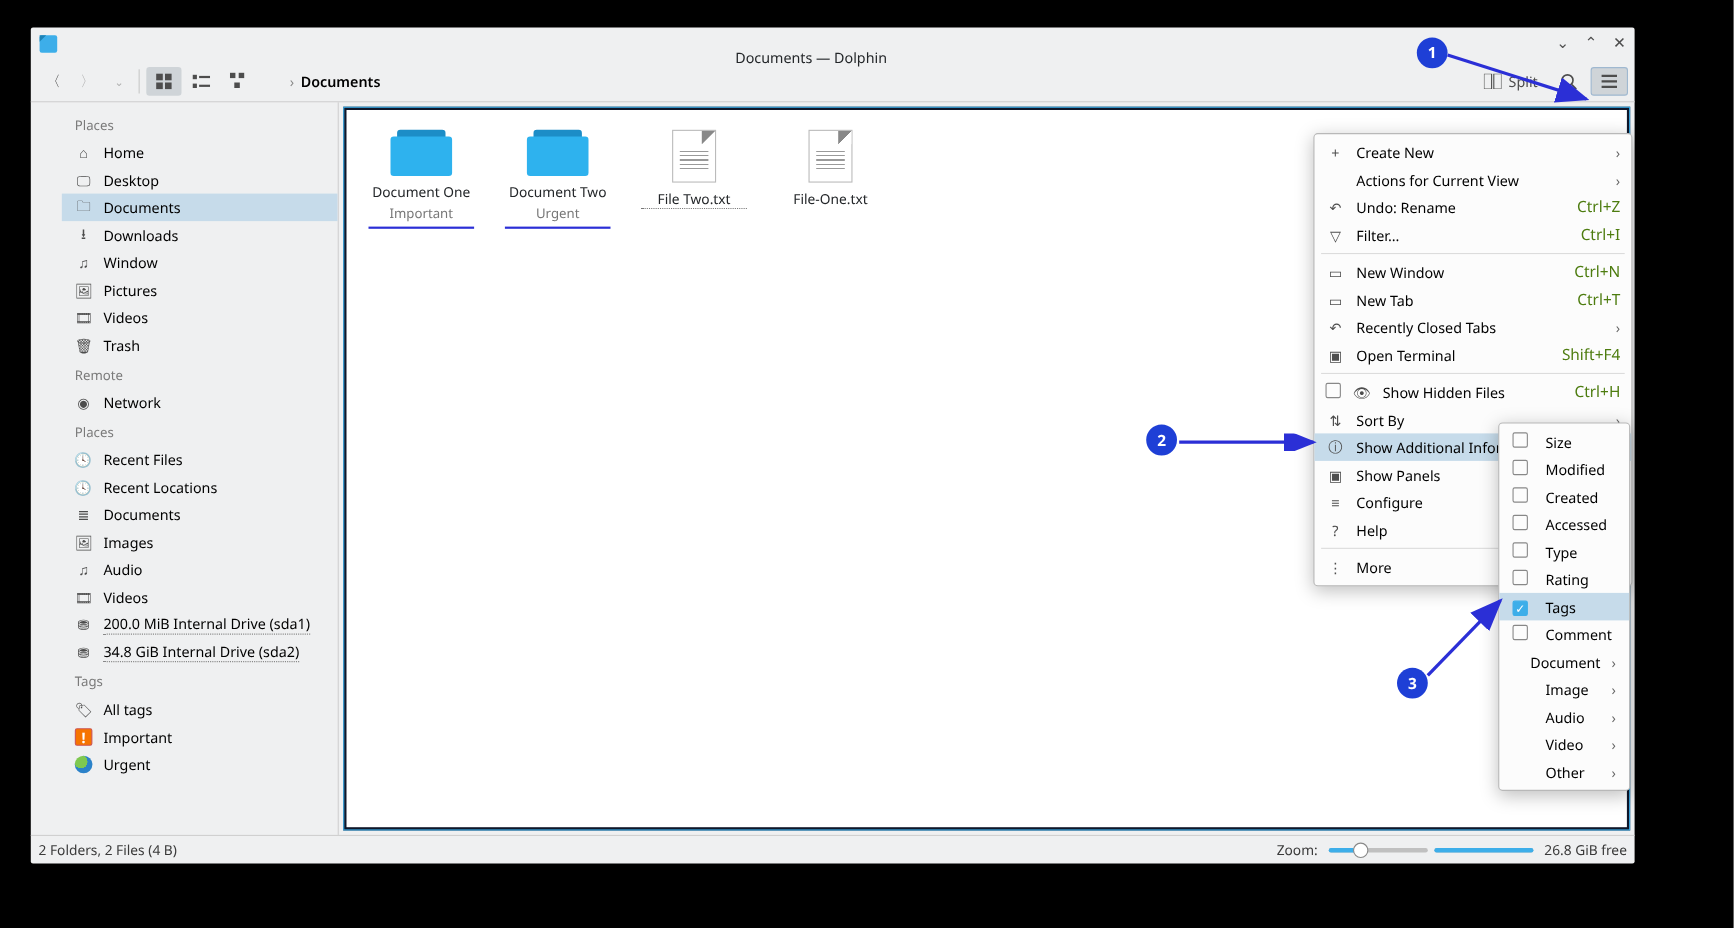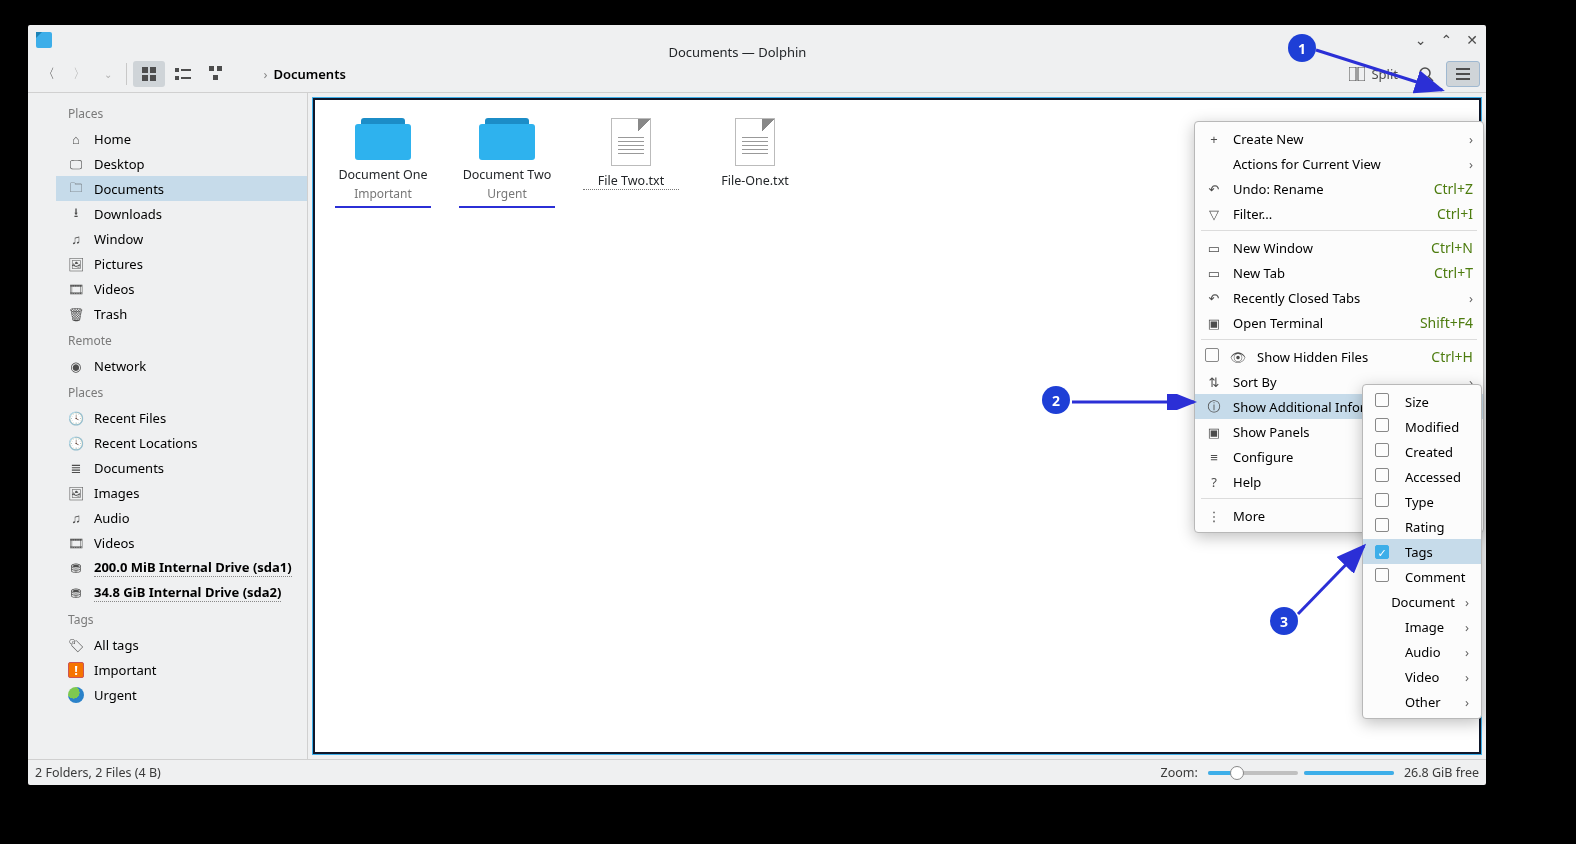--- a/index.html
+++ b/index.html
@@ -23,21 +23,21 @@
   .toolbar-right { display: flex; align-items: center; gap: 4px; }
   .split-btn { display: inline-flex; align-items: center; gap: 6px; font-size: 13px; padding: 5px 8px; }
   .ham { background: #cfd4d8; border:1px solid #9fb8d0; border-radius:3px; }
 
   .body-row { flex: 1; display: flex; padding-left: 28px; }
   .sidebar { width: 252px; border-right: 1px solid #d0d0d0; padding: 6px 0; overflow-y: auto; font-size: 13px; }
   .side-header { color: #7a7a7a; font-size: 12px; padding: 6px 12px 4px; }
   .side-item { display: flex; align-items: center; gap: 10px; padding: 4px 12px; height: 25px; cursor: pointer; }
   .side-item.selected { background: #c6dbea; }
   .side-item .ico { width: 16px; text-align: center; color: #4d4d4d; font-size: 13px; }
-  .side-item .dotted { border-bottom: 1px dotted #888; font-weight: bold; }
+  .side-item .dotted { border-bottom: 1px dotted #888; }
   .tag-color { width: 16px; height: 16px; display:inline-block; border-radius:2px; }
   .globe { background: radial-gradient(circle at 35% 35%, #7ec850 0 40%, #2b82c9 41% 100%); border-radius:50%; }
 
   .content { flex: 1; position: relative; background: #0f172a; border: 1px solid #3daee9; margin: 4px; }
   .content-inner { position: absolute; inset: 2px; background: #fff; }
   .files { display: flex; gap: 28px; padding: 18px 20px; }
   .file-item { width: 96px; text-align: center; font-size: 12.5px; cursor: pointer; }
   .folder-icon { width: 56px; height: 42px; margin: 0 auto 6px; position: relative; }
   .folder-icon .back { position:absolute; left:6px; top:0; width:44px; height:10px; background:#1c8dc7; border-radius:3px 3px 0 0; }
   .folder-icon .front { position:absolute; left:0; top:6px; width:56px; height:36px; background:#2eb2ee; border-radius:3px; }

